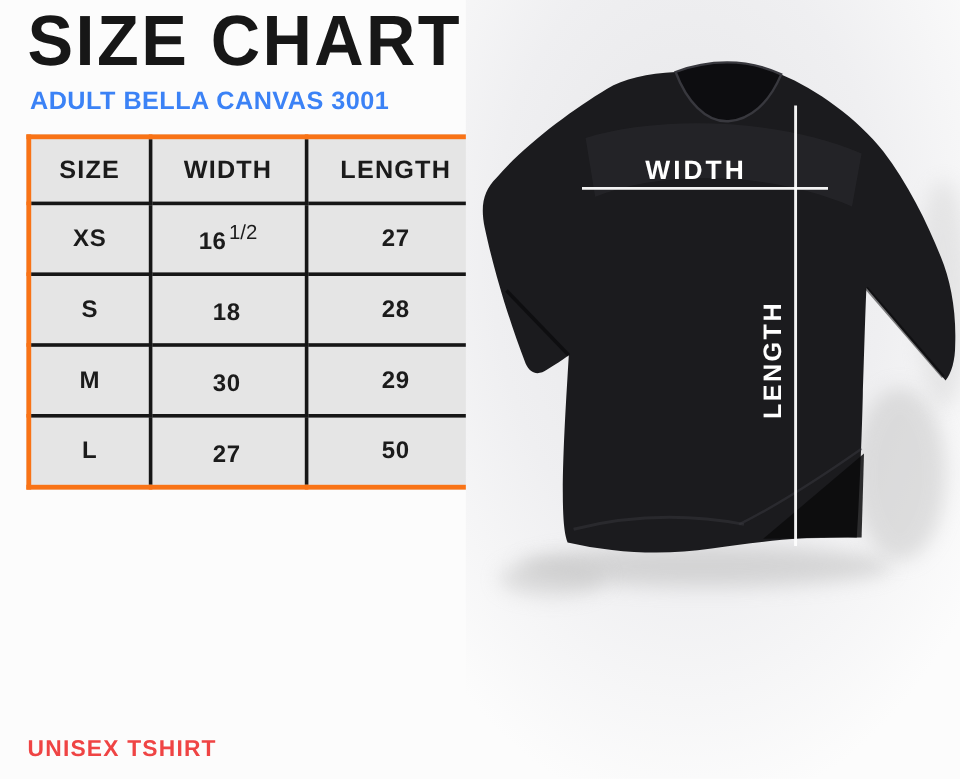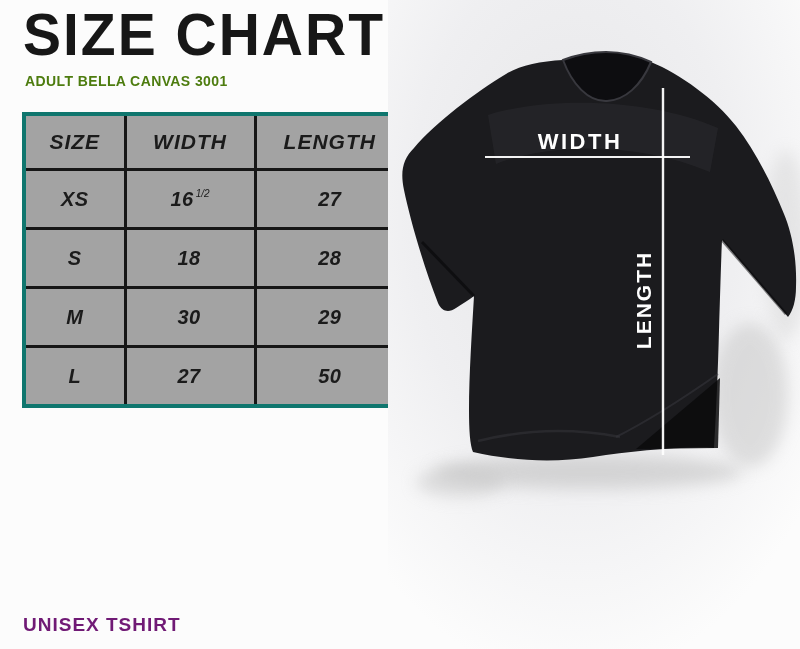--- a/index.html
+++ b/index.html
@@ -12,49 +12,48 @@
     overflow:hidden;
   }
   .page-title {
     position:absolute; left:23px; top:0px;
     font-size:57px; font-weight:900; letter-spacing:2px;
     transform:scaleY(1.04); transform-origin:top left;
     color:#171717; white-space:nowrap;
   }
   .page-subtitle {
     position:absolute; left:25px; top:73px;
-    font-size:14px; font-weight:900; letter-spacing:0.4px;
-    color:#4d7c0f; white-space:nowrap;
+    font-size:21px; font-weight:900; letter-spacing:0.4px;
+    color:#3b82f6; white-space:nowrap;
   }
   table.size-table {
     position:absolute; left:22px; top:112px;
     border-collapse:collapse;
-    background:#a3a3a3;
-    border:4px solid #0f766e;
-    font-style:italic;
+    background:#e5e5e5;
+    border:4px solid #f97316;
   }
   table.size-table th, table.size-table td {
     border:3px solid #161616;
     text-align:center; vertical-align:middle;
     font-weight:900; color:#1b1b1b;
     padding:0;
   }
   table.size-table th { font-size:21px; letter-spacing:1px; height:52px; }
   table.size-table td { font-size:20px; letter-spacing:0.5px; height:56px; }
   col.c-size   { width:101px; }
   col.c-width  { width:130px; }
   col.c-length { width:150px; }
   sup.frac {
-    font-size:10px; font-weight:500; letter-spacing:0;
+    font-size:17px; font-weight:500; letter-spacing:0;
     position:relative; top:-1px; margin-left:2px;
   }
   .footer-note {
     position:absolute; left:23px; top:614px;
     font-size:19px; font-weight:900; letter-spacing:1px;
-    color:#701a75; white-space:nowrap;
+    color:#ef4444; white-space:nowrap;
   }
   .photo {
     position:absolute; left:388px; top:0; width:412px; height:649px;
   }
   .photo svg { display:block; }
   text.measure-label {
     font-family:"Liberation Sans", sans-serif;
     font-weight:bold;
     fill:#ffffff;
   }

